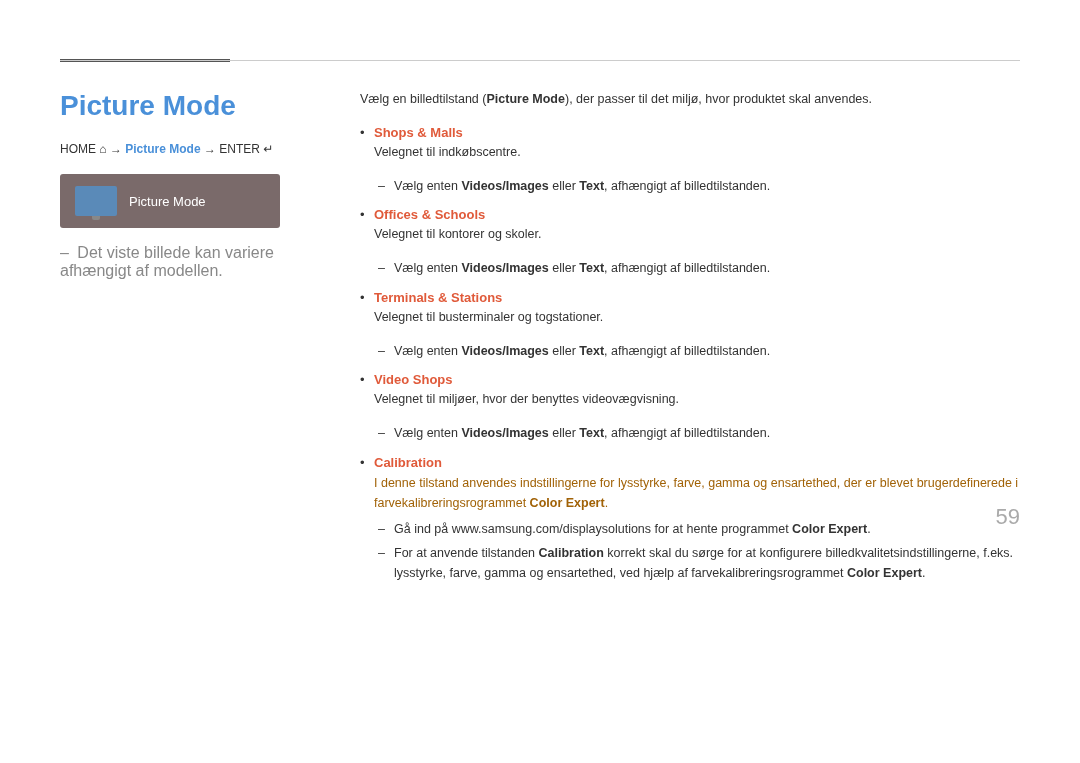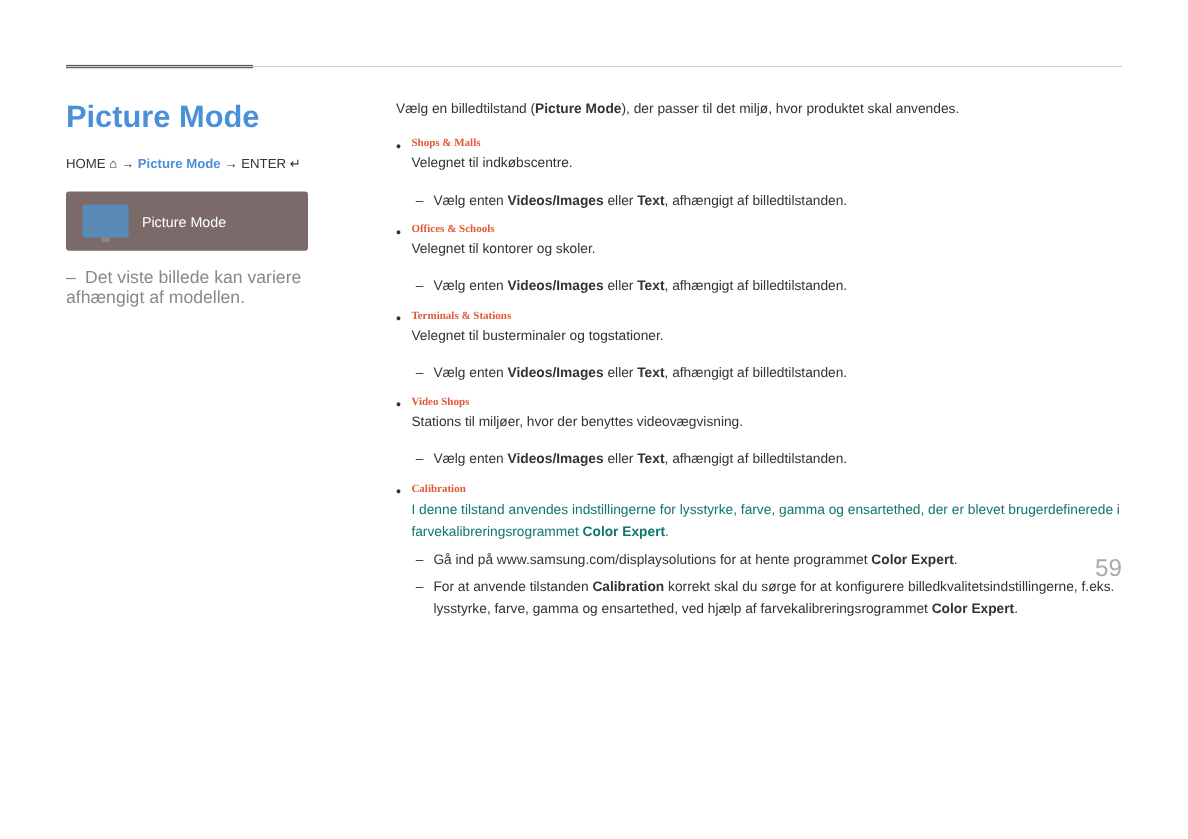--- a/index.html
+++ b/index.html
@@ -157,24 +157,23 @@
       position: absolute;
       left: 0;
       top: 0;
       color: #333;
       font-size: 13px;
     }
 
     .item-heading {
       font-weight: bold;
       color: #e05a3a;
-      font-size: 10px;
+      font-size: 13px;
       display: block;
       margin-bottom: 3px;
-      font-family: Liberation Serif, serif;
     }
 
     .item-description {
       font-size: 12.5px;
       color: #333;
       margin-bottom: 4px;
       line-height: 1.5;
     }
 
     .sub-bullet {
@@ -193,21 +192,21 @@
       top: 0;
       color: #333;
     }
 
     .bold-text {
       font-weight: bold;
     }
 
     .calibration-desc {
       font-size: 12.5px;
-      color: #0f766e;
+      color: #a16207;
       line-height: 1.6;
       margin-bottom: 6px;
     }
 
     .calibration-sub {
       padding-left: 20px;
       position: relative;
       font-size: 12.5px;
       color: #333;
       line-height: 1.6;
@@ -289,21 +288,21 @@
         </li>
 
         <li>
           <span class="item-heading">Terminals &amp; Stations</span>
           <div class="item-description">Velegnet til busterminaler og togstationer.</div>
           <div class="sub-bullet">Vælg enten <span class="bold-text">Videos/Images</span> eller <span class="bold-text">Text</span>, afhængigt af billedtilstanden.</div>
         </li>
 
         <li>
           <span class="item-heading">Video Shops</span>
-          <div class="item-description">Stations til miljøer, hvor der benyttes videovægvisning.</div>
+          <div class="item-description">Velegnet til miljøer, hvor der benyttes videovægvisning.</div>
           <div class="sub-bullet">Vælg enten <span class="bold-text">Videos/Images</span> eller <span class="bold-text">Text</span>, afhængigt af billedtilstanden.</div>
         </li>
 
         <li>
           <span class="item-heading">Calibration</span>
           <div class="calibration-desc">
             I denne tilstand anvendes indstillingerne for lysstyrke, farve, gamma og ensartethed, der er blevet brugerdefinerede i farvekalibreringsrogrammet <span class="bold-text">Color Expert</span>.
           </div>
           <div class="calibration-sub">
             Gå ind på www.samsung.com/displaysolutions for at hente programmet <span class="bold-text">Color Expert</span>.

